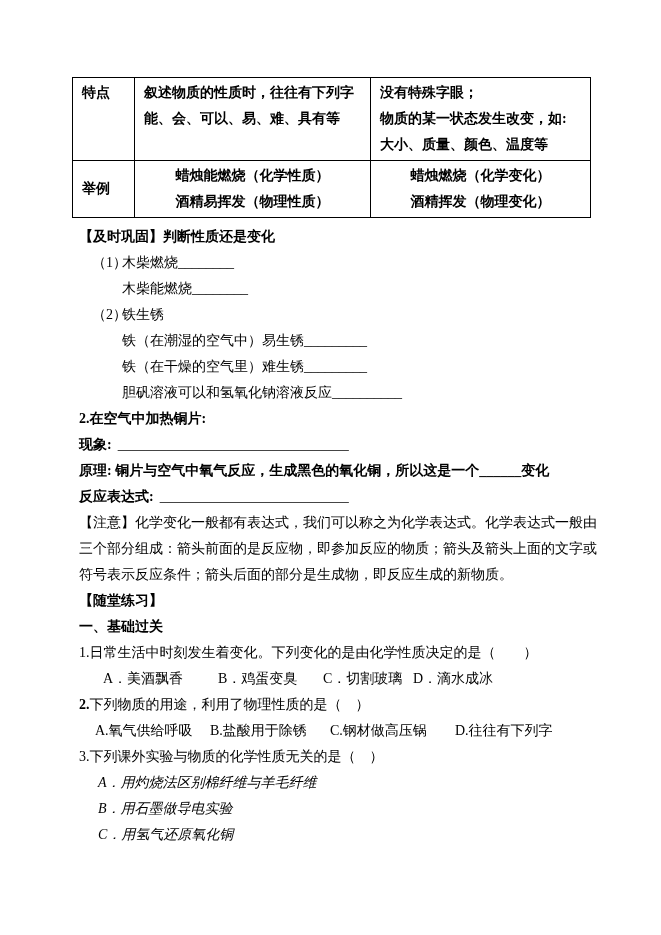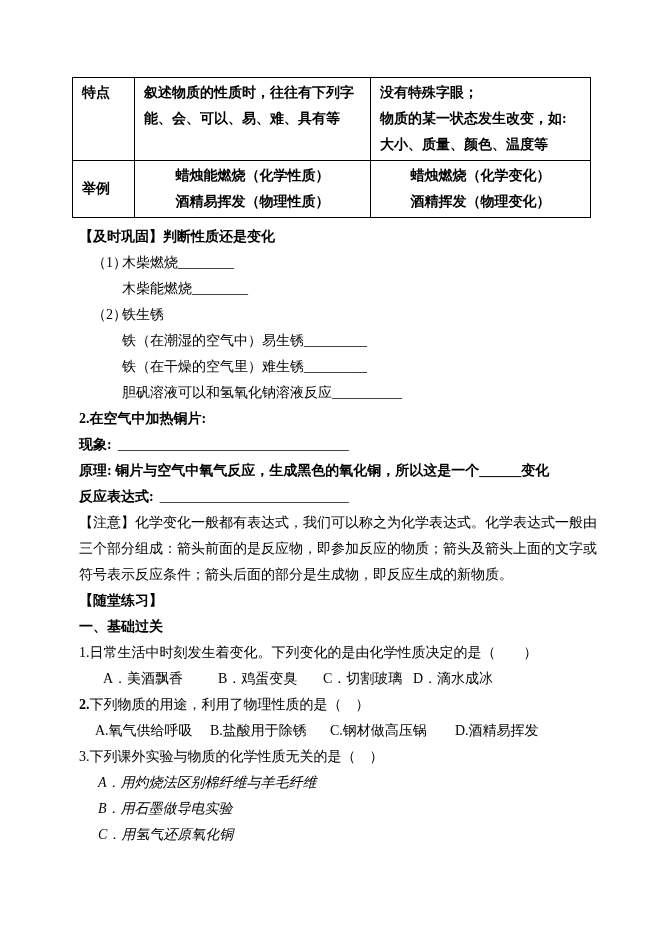--- a/index.html
+++ b/index.html
@@ -125,21 +125,21 @@
     <span>D．滴水成冰</span>
   </div>
 
   <div class="line">
     <span class="b">2.</span><span>下列物质的用途，利用了物理性质的是（　）</span>
   </div>
   <div class="line opts opts-q2">
     <span class="o1">A.氧气供给呼吸</span>
     <span class="o2">B.盐酸用于除锈</span>
     <span class="o3">C.钢材做高压锅</span>
-    <span>D.酒精易挥发</span>
+    <span>D.往往有下列字</span>
   </div>
 
   <div class="line">3.下列课外实验与物质的化学性质无关的是（　）</div>
   <div class="line optline">A．用灼烧法区别棉纤维与羊毛纤维</div>
   <div class="line optline">B．用石墨做导电实验</div>
   <div class="line optline">C．用氢气还原氧化铜</div>
 
 </div>
 
 </body></html>

